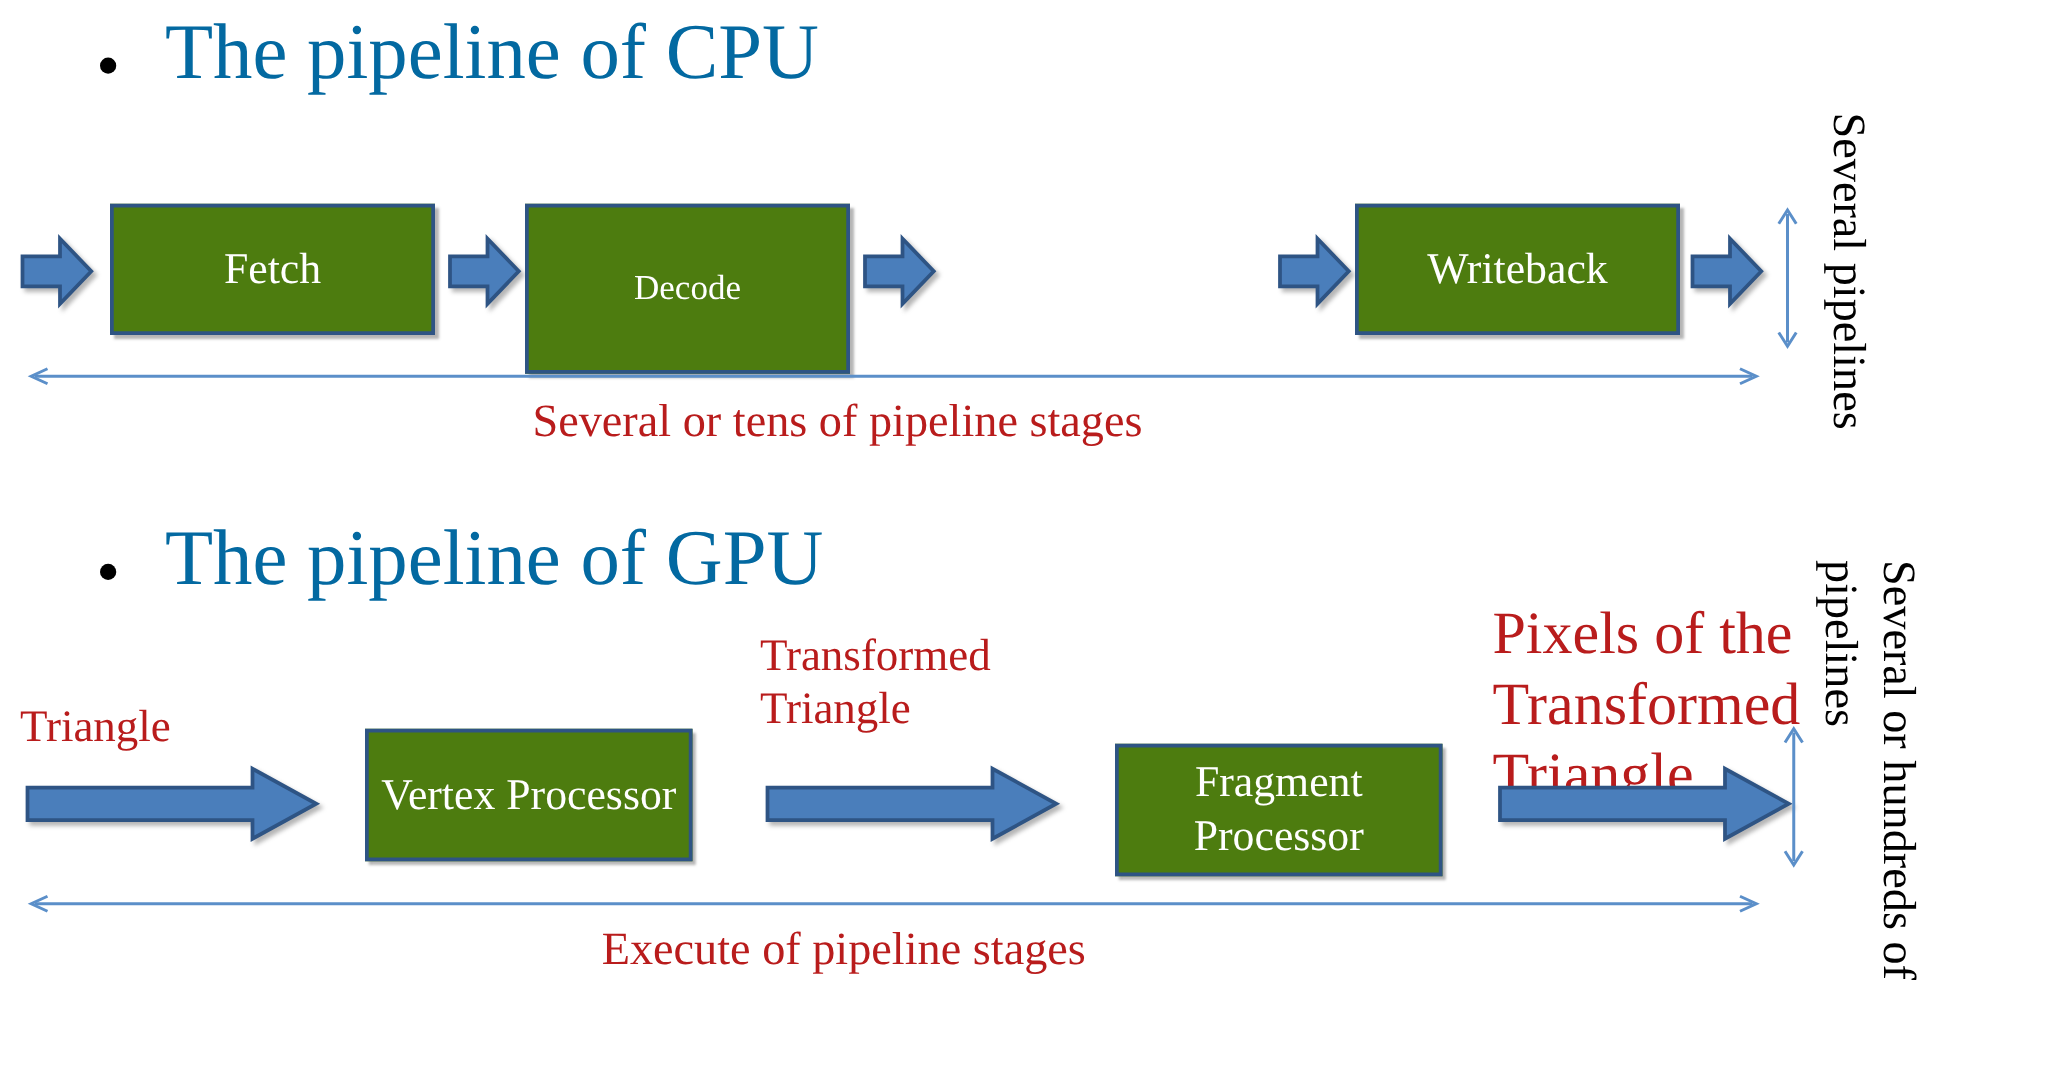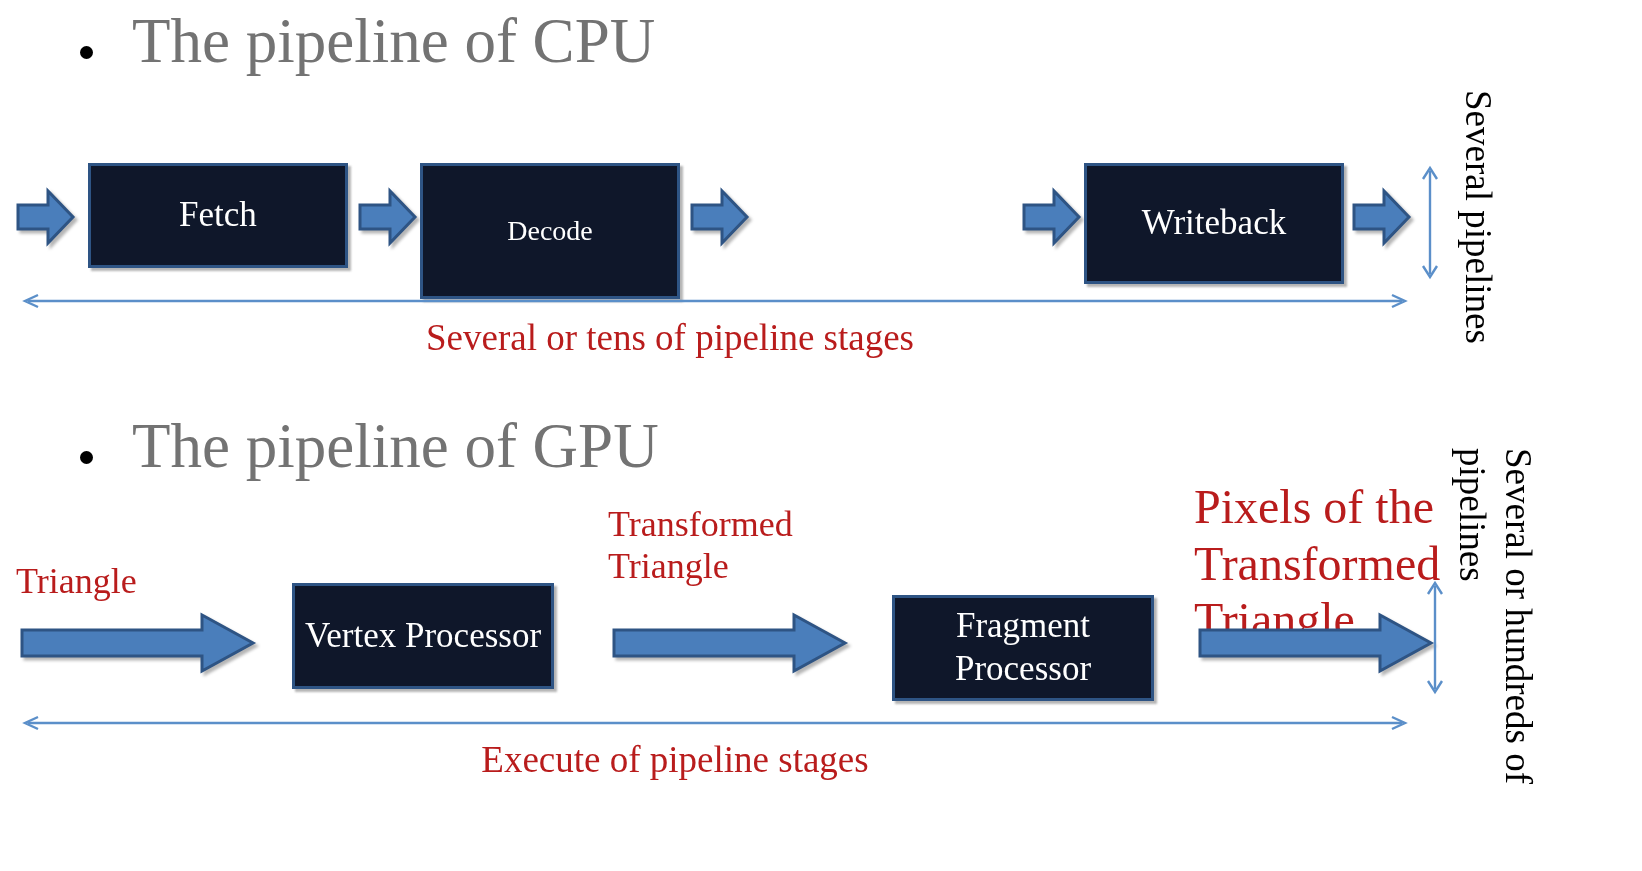--- a/index.html
+++ b/index.html
@@ -3,29 +3,29 @@
 <meta charset="utf-8">
 <style>
   html,body{margin:0;padding:0;background:#ffffff;}
   body{width:1642px;height:871px;position:relative;overflow:hidden;
        font-family:"Liberation Serif","DejaVu Serif",serif;color:#000;}
   .slide{position:absolute;inset:0;background:#fff;}
 
   .abs{position:absolute;}
 
   
-  .heading{font-size:63px;line-height:1;white-space:nowrap;color:#737373;}
+  .heading{font-size:63px;line-height:1;white-space:nowrap;color:#0369a1;}
   .bullet-dot{
     position:absolute;width:13px;height:13px;border-radius:50%;background:#000;
   }
 
   
   .pbox{
     position:absolute;
-    background:#0f172a;
+    background:#4d7c0f;
     border:3px solid #2e5484;
     box-sizing:border-box;
     display:flex;align-items:center;justify-content:center;
     color:#ffffff;
     text-align:center;
     box-shadow:3px 3px 2px rgba(90,90,90,.45);
   }
   .pbox span{display:block;line-height:1.22;}
 
   
@@ -73,21 +73,21 @@
 
   <svg class="abs" style="left:690px;top:188px;" width="60" height="58" viewBox="0 0 60 58">
     <path class="blockarrow" d="M2,17 L32,17 L32,3 L57,29 L32,55 L32,41 L2,41 Z"></path>
   </svg>
 
 
   <svg class="abs" style="left:1022px;top:188px;" width="60" height="58" viewBox="0 0 60 58">
     <path class="blockarrow" d="M2,17 L32,17 L32,3 L57,29 L32,55 L32,41 L2,41 Z"></path>
   </svg>
 
-  <div class="pbox" style="left:1084px;top:163px;width:260px;height:121px;font-size:35px;">
+  <div class="pbox" style="left:1084px;top:163px;width:260px;height:105px;font-size:35px;">
     <span>Writeback</span>
   </div>
 
   <svg class="abs" style="left:1352px;top:188px;" width="60" height="58" viewBox="0 0 60 58">
     <path class="blockarrow" d="M2,17 L32,17 L32,3 L57,29 L32,55 L32,41 L2,41 Z"></path>
   </svg>
 
   <svg class="abs" style="left:1418px;top:165px;" width="24" height="115" viewBox="0 0 24 115">
     <line class="thinline" x1="12" y1="6" x2="12" y2="109"></line>
     <path class="thinline" d="M5,14 L12,3 L19,14"></path>

